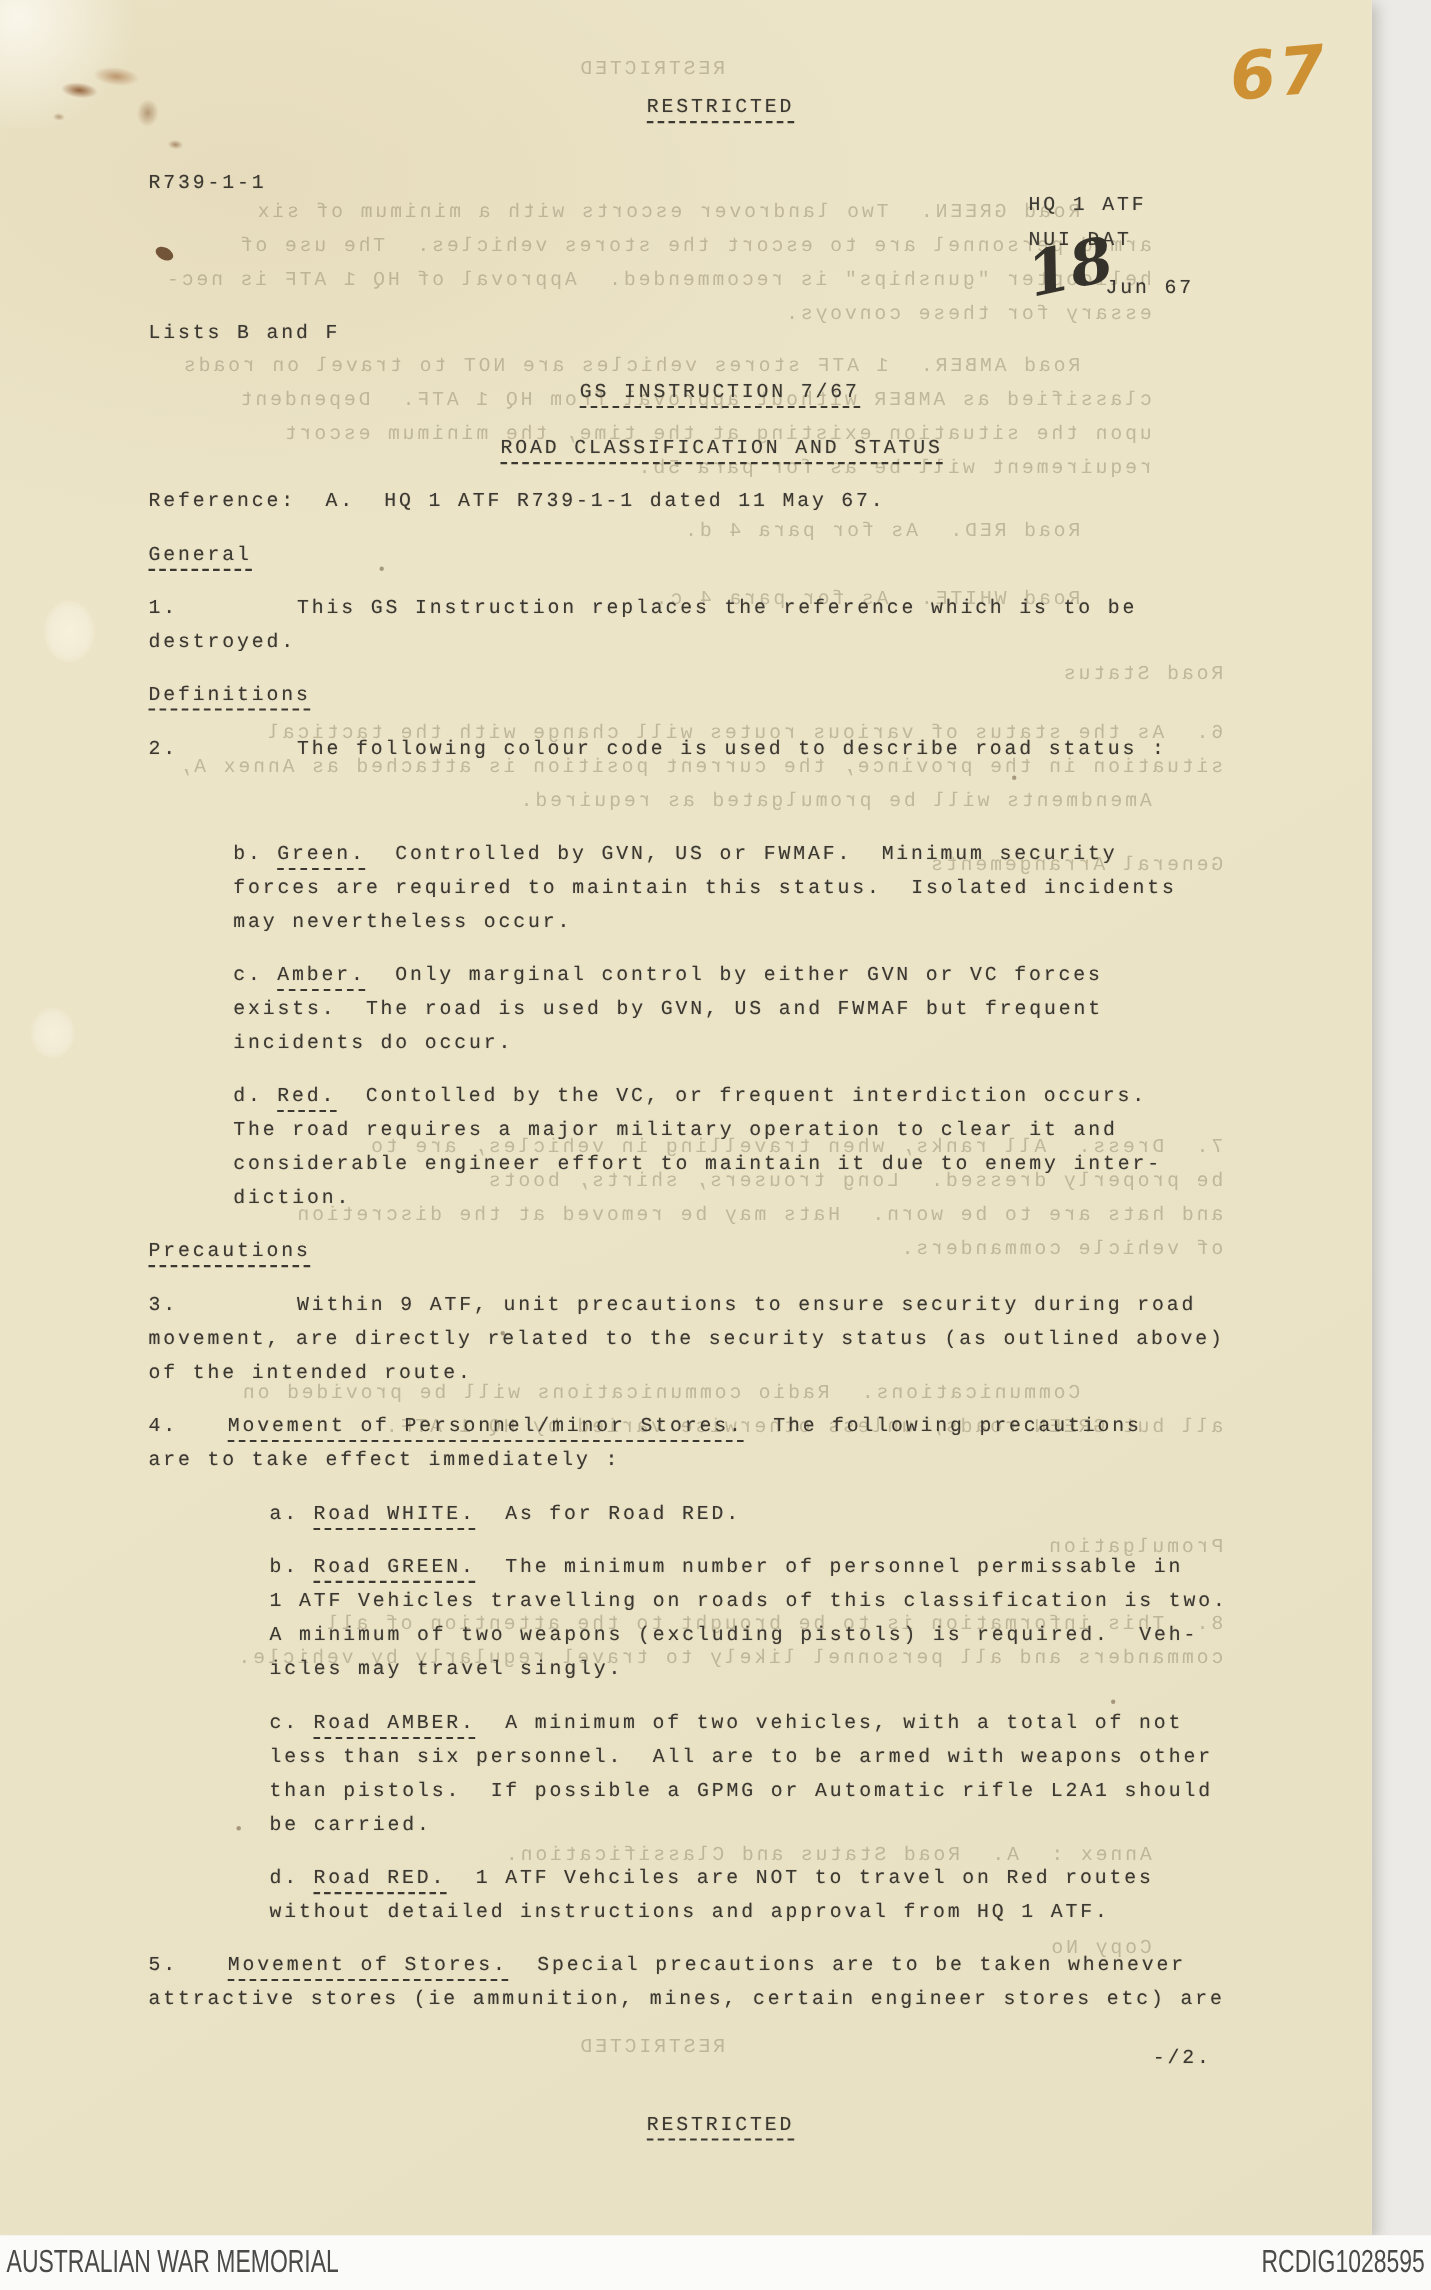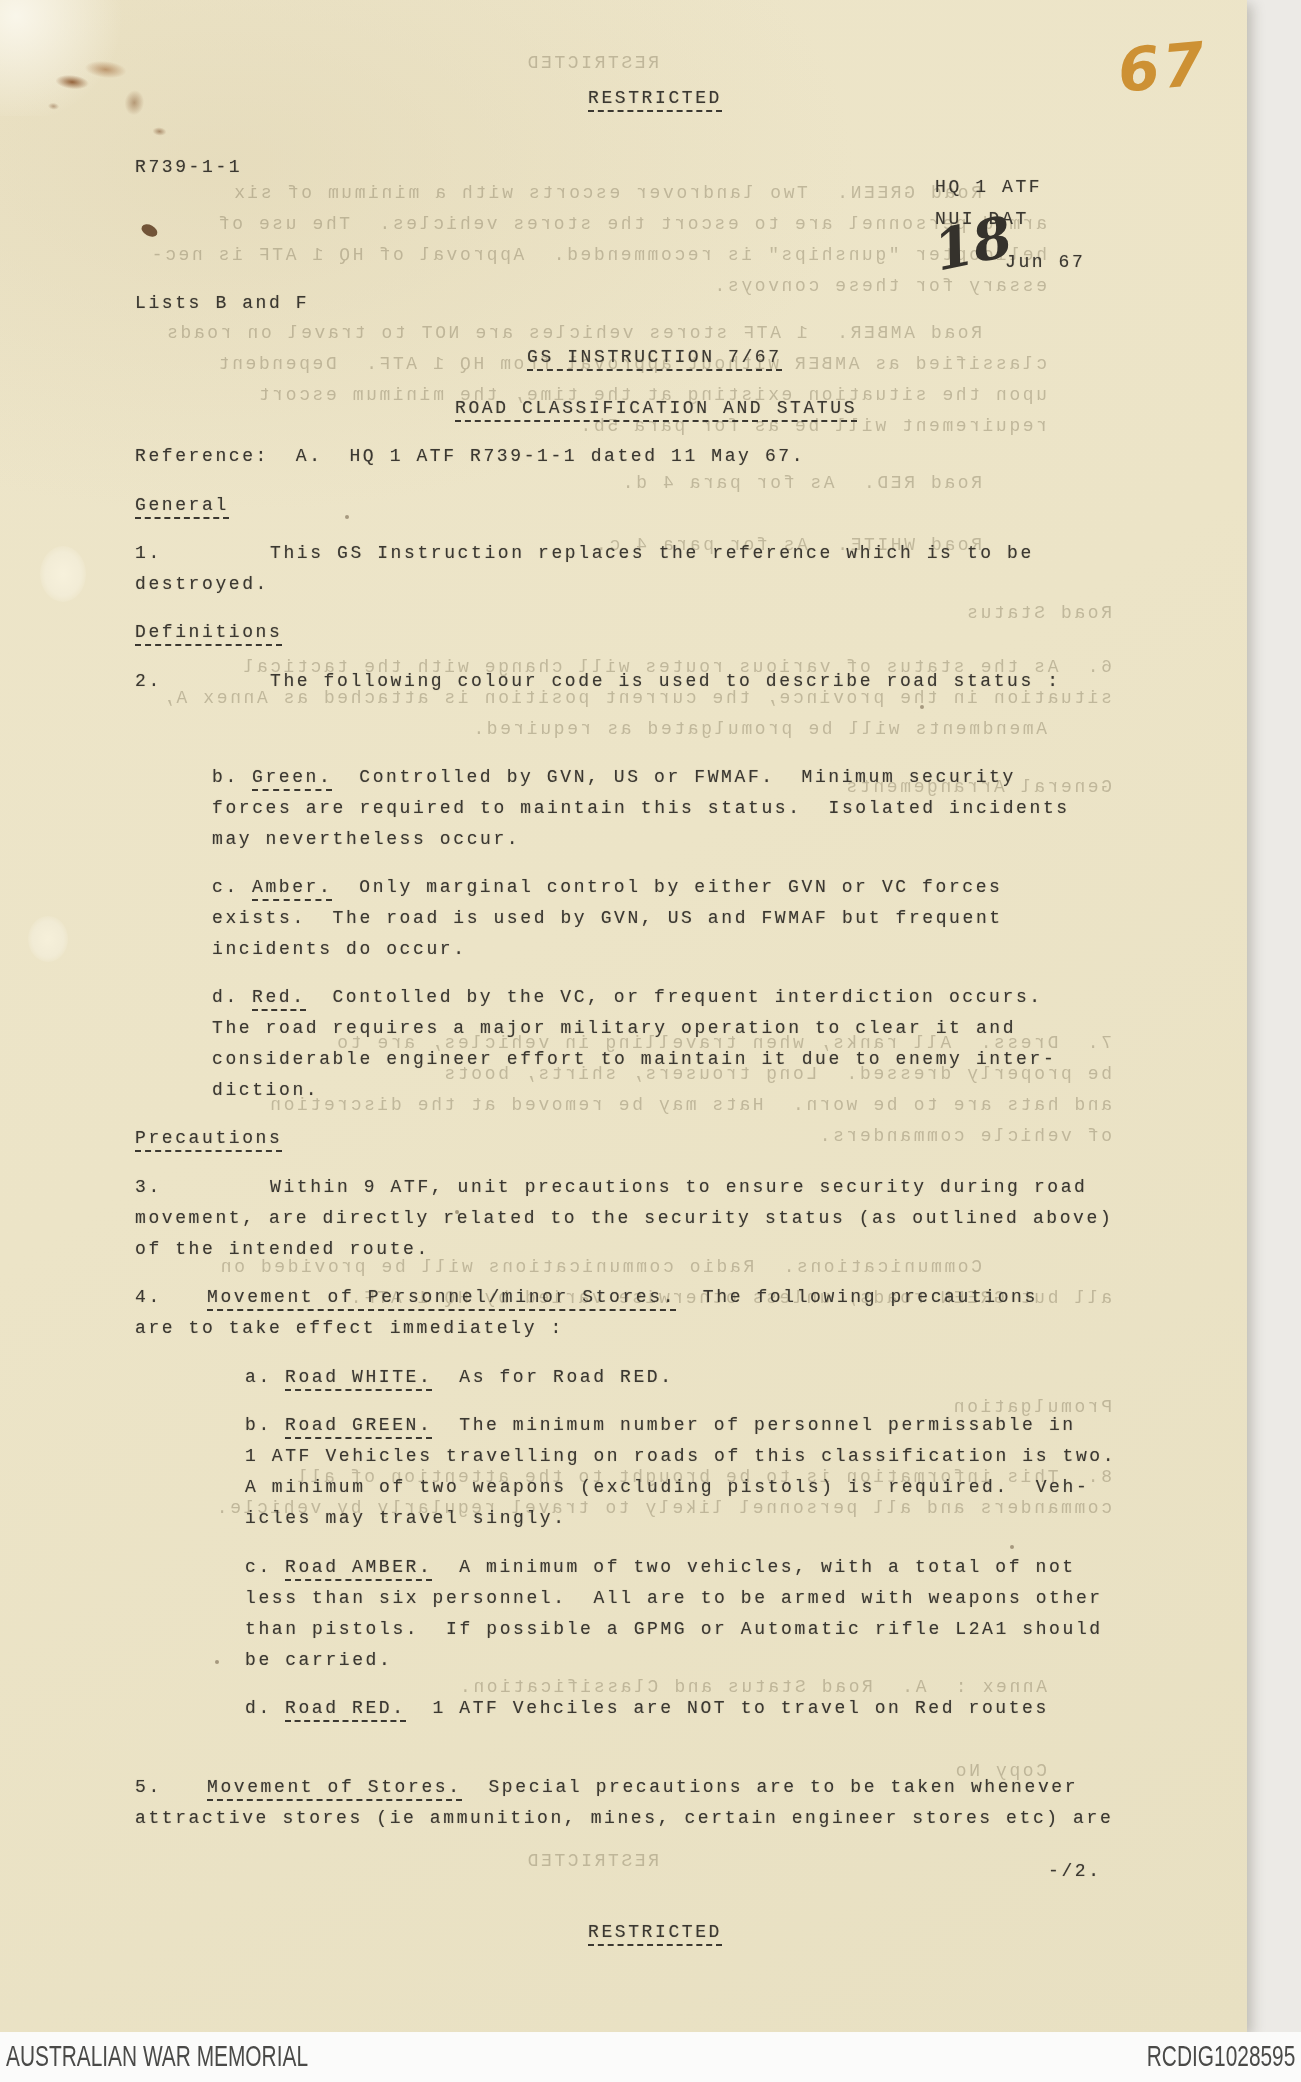--- a/index.html
+++ b/index.html
@@ -175,20 +175,21 @@
     <div class="tw" style="left:245px;top:1441px">1 ATF Vehicles travelling on roads of this classification is two.</div>
     <div class="tw" style="left:245px;top:1472px">A minimum of two weapons (excluding pistols) is required.  Veh-</div>
     <div class="tw" style="left:245px;top:1503px">icles may travel singly.</div>
 
     <div class="tw" style="left:245px;top:1552px"><span class="w40">c.</span><span class="u">Road AMBER.</span><span>  A minimum of two vehicles, with a total of not</span></div>
     <div class="tw" style="left:245px;top:1583px">less than six personnel.  All are to be armed with weapons other</div>
     <div class="tw" style="left:245px;top:1614px">than pistols.  If possible a GPMG or Automatic rifle L2A1 should</div>
     <div class="tw" style="left:245px;top:1645px">be carried.</div>
 
     <div class="tw" style="left:245px;top:1693px"><span class="w40">d.</span><span class="u">Road RED.</span><span>  1 ATF Vehciles are NOT to travel on Red routes</span></div>
+    <div class="tw" style="left:245px;top:1724px">without detailed instructions and approval from HQ 1 ATF.</div>
 
     <div class="tw" style="left:135px;top:1772px"><span class="w72">5.</span><span class="u">Movement of Stores.</span><span>  Special precautions are to be taken whenever</span></div>
     <div class="tw" style="left:135px;top:1803px">attractive stores (ie ammunition, mines, certain engineer stores etc) are</div>
 
     <div class="tw" style="left:1048px;top:1856px">-/2.</div>
 
     <div class="tw" style="left:588px;top:1917px"><span class="u">RESTRICTED</span></div>
   </div>
 
   <div class="footer-bar"></div>

